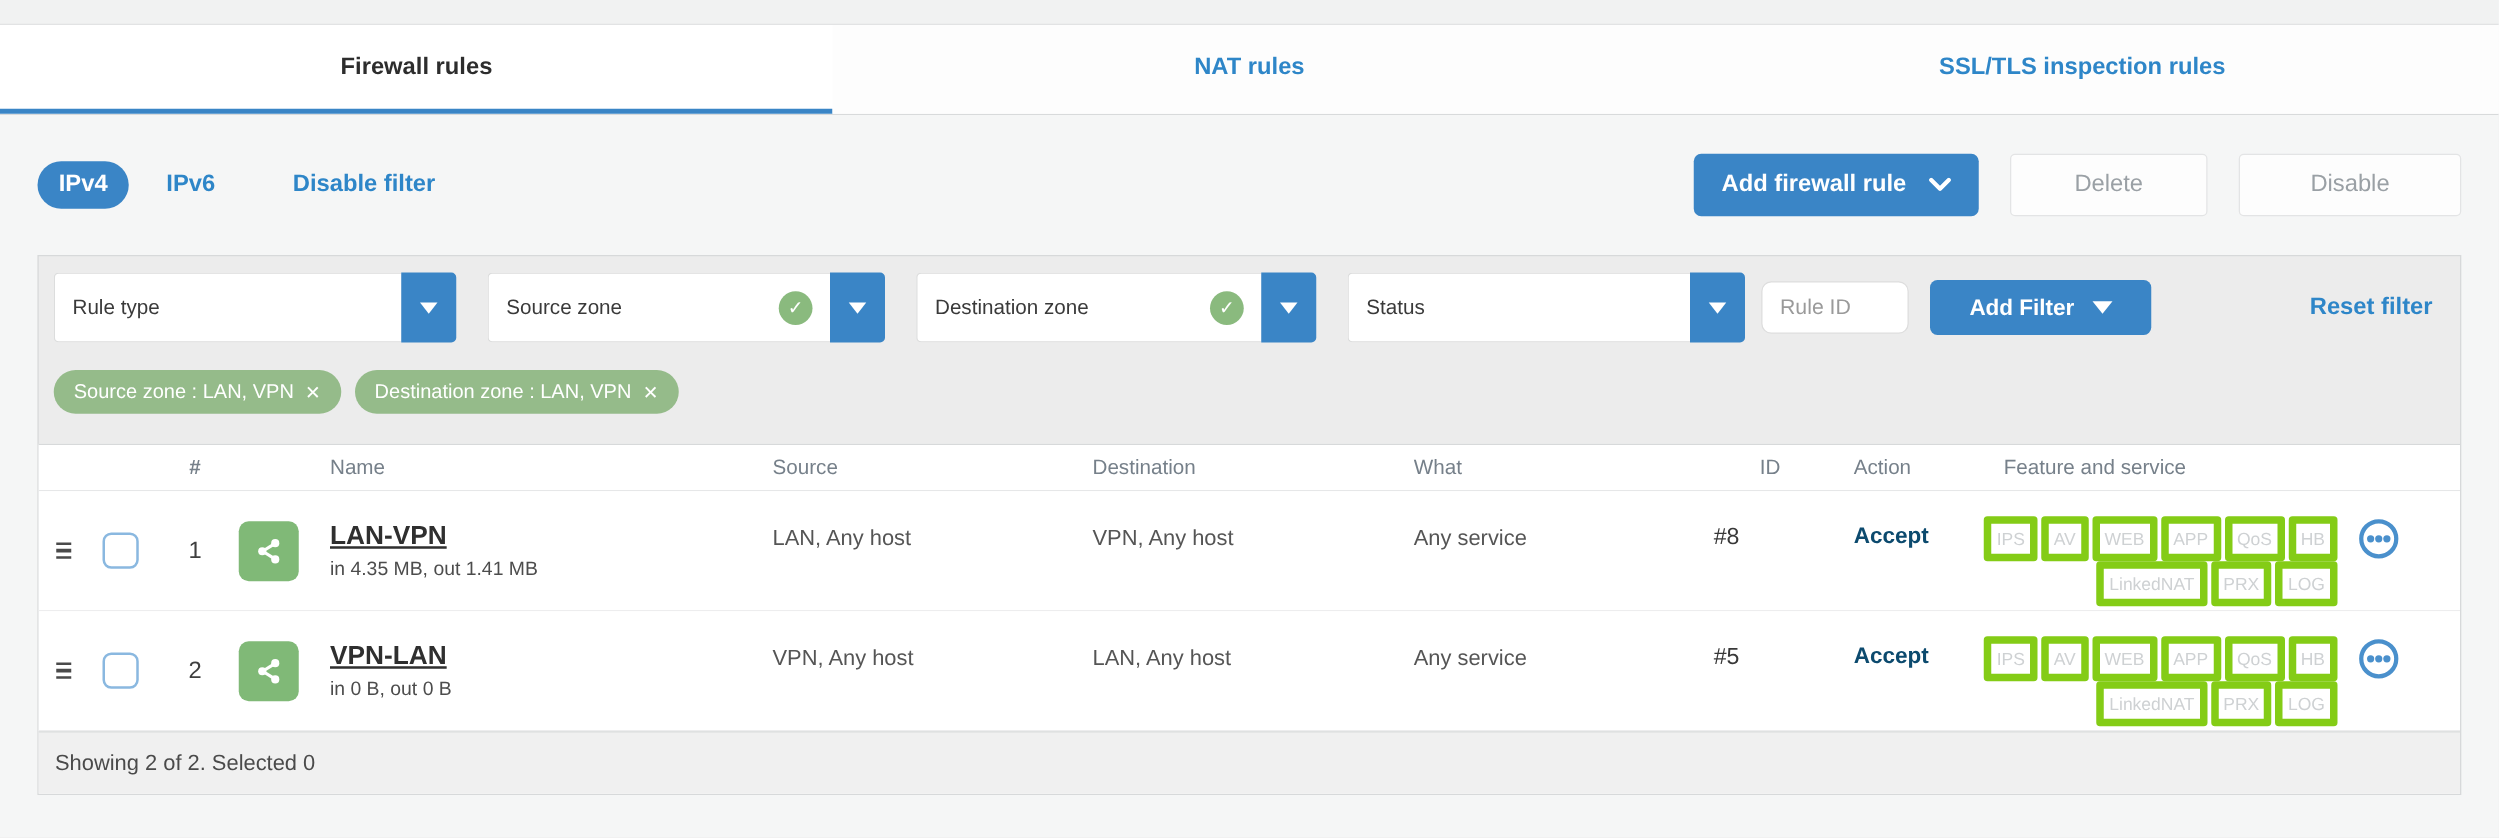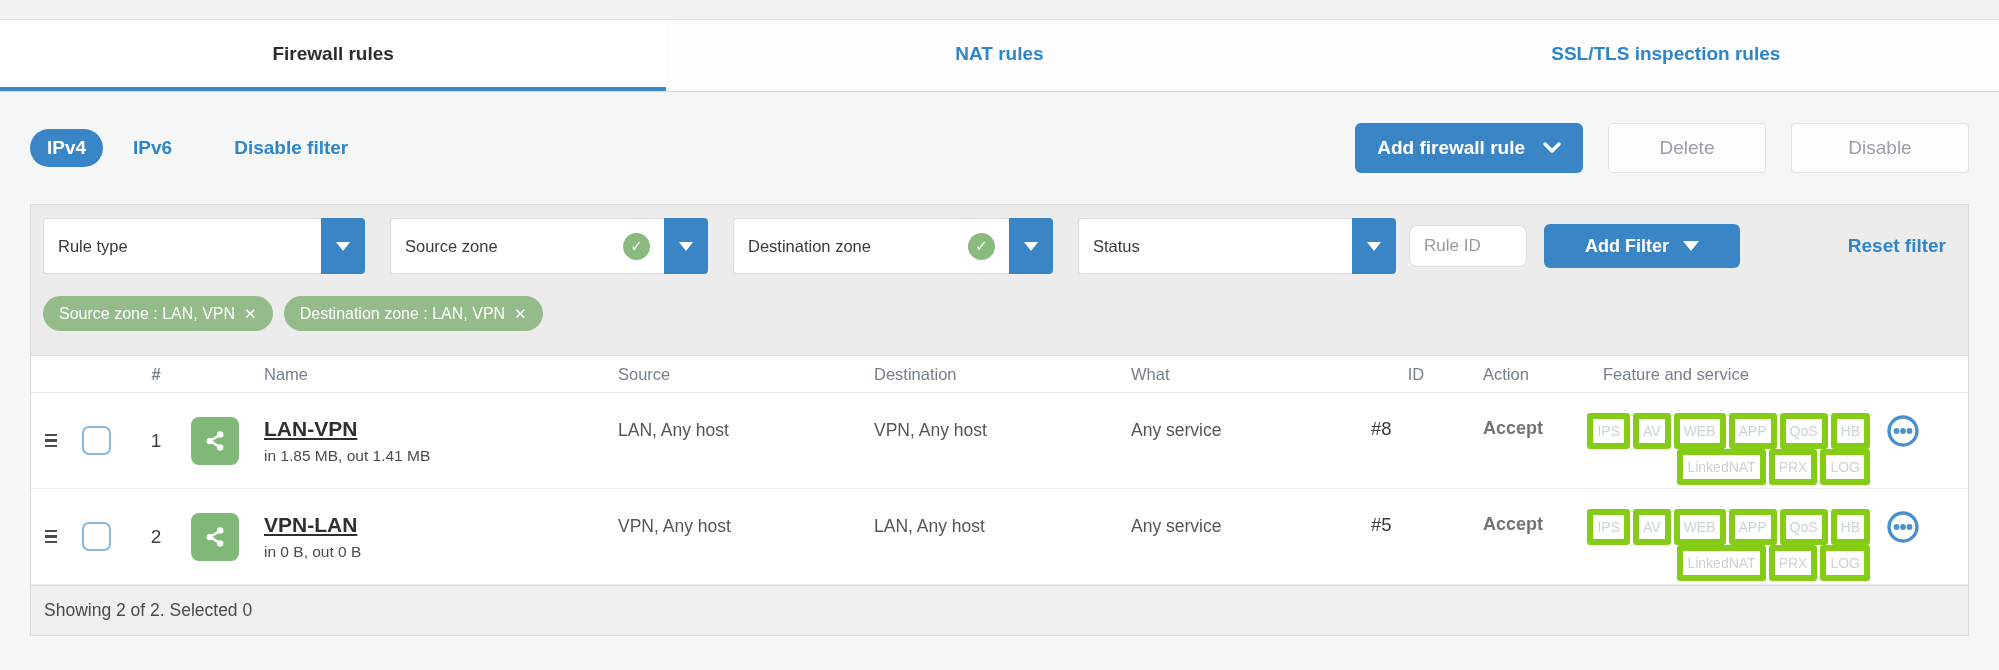--- a/index.html
+++ b/index.html
@@ -49,21 +49,21 @@
                   align-items:center; justify-content:center; }
   .select .dd-btn { width:44px; background:#3a85c6; border-radius:0 4px 4px 0;
                     display:flex; align-items:center; justify-content:center; }
   .tri-down { width:0; height:0; border-left:7px solid transparent;
               border-right:7px solid transparent; border-top:9px solid #fff; }
   .rule-id { width:118px; height:42px; border:1px solid #ddd; border-radius:8px;
              background:#fff; font-family:inherit; font-size:17px; color:#9a9a9a;
              padding:0 14px; margin-right:17px; }
   .rule-id::placeholder { color:#9a9a9a; }
   .add-filter { background:#3a85c6; color:#fff; border:none; font-family:inherit;
-                font-size:18px; font-weight:700; height:44px; width:196px;
+                font-size:18px; font-weight:700; height:44px; width:177px;
                 border-radius:6px; display:flex; align-items:center;
                 justify-content:center; cursor:pointer; }
   .add-filter .tri-down { border-top-color:#fff; margin-left:14px;
               border-left-width:8px; border-right-width:8px; border-top-width:10px; }
   .reset-filter { margin-left:auto; margin-right:10px; color:#2e86c8;
                   font-weight:700; font-size:19px; cursor:pointer; }
   .chips-row { display:flex; padding:22px 12px 24px 12px; gap:11px; }
   .chip { background:#95bb8a; color:#fff; height:35px; border-radius:18px;
           display:flex; align-items:center; padding:0 16px; font-size:16px; }
   .chip .x { margin-left:9px; font-weight:700; font-size:15px; cursor:pointer; }
@@ -90,21 +90,21 @@
   .cell-name { display:flex; align-items:center; }
   .rule-icon { width:48px; height:48px; border-radius:8px; background:#80b977;
                display:flex; align-items:center; justify-content:center; cursor:pointer; }
   .name-text { margin-left:25px; }
   .rule-name { font-size:21px; font-weight:700; color:#2f2f2f;
                text-decoration:underline; cursor:pointer; }
   .rule-traffic { font-size:15.5px; color:#4c4c4c; margin-top:6px; }
   .cell-text { padding-top:27px; font-size:17.5px; color:#555; }
   .cell-id { padding-top:25px; font-size:18.5px; color:#383838; }
   .cell-action { padding-top:25px; padding-left:22px; font-size:18px;
-                 font-weight:700; color:#737373; }
+                 font-weight:700; color:#0c4a6e; }
   .cell-feature { display:flex; justify-content:flex-end; align-items:flex-start;
                   padding-top:20px; padding-right:48px; }
   .badges { text-align:right; line-height:24px; }
   .badge { display:inline-block; border:6px solid #84cc16; border-radius:3px;
            color:#ced1d3; font-size:14px; padding:0 4px; margin-left:3px; }
   .more-btn { margin-left:16px; margin-top:1px; cursor:pointer; display:flex; }
   .tfoot { background:#f0f0f0; border-top:1px solid #d9dbdc; padding:14px 13px;
            font-size:17.5px; color:#4a4a4a; }
 </style>
 </head>
@@ -231,21 +231,21 @@
             <svg width="26" height="26" viewBox="0 0 24 24">
               <line x1="7.5" y1="12" x2="16.5" y2="6.3" stroke="#fff" stroke-width="2.4"></line>
               <line x1="7.5" y1="12" x2="16.5" y2="17.7" stroke="#fff" stroke-width="2.4"></line>
               <circle cx="16.8" cy="6" r="3" fill="#fff"></circle>
               <circle cx="7.2" cy="12" r="3" fill="#fff"></circle>
               <circle cx="16.8" cy="18" r="3" fill="#fff"></circle>
             </svg>
           </div>
           <div class="name-text">
             <div class="rule-name">LAN-VPN</div>
-            <div class="rule-traffic">in 1.85 MB, out 1.41 MB</div>
+            <div class="rule-traffic">in 4.35 MB, out 1.41 MB</div>
           </div>
         </div>
         <div class="cell-text">LAN, Any host</div>
         <div class="cell-text">VPN, Any host</div>
         <div class="cell-text">Any service</div>
         <div class="cell-id">#8</div>
         <div class="cell-action">Accept</div>
         <div class="cell-feature">
           <div class="badges">
             <span class="badge">IPS</span><span class="badge">AV</span><span class="badge">WEB</span><span class="badge">APP</span><span class="badge">QoS</span><span class="badge">HB</span><br>

